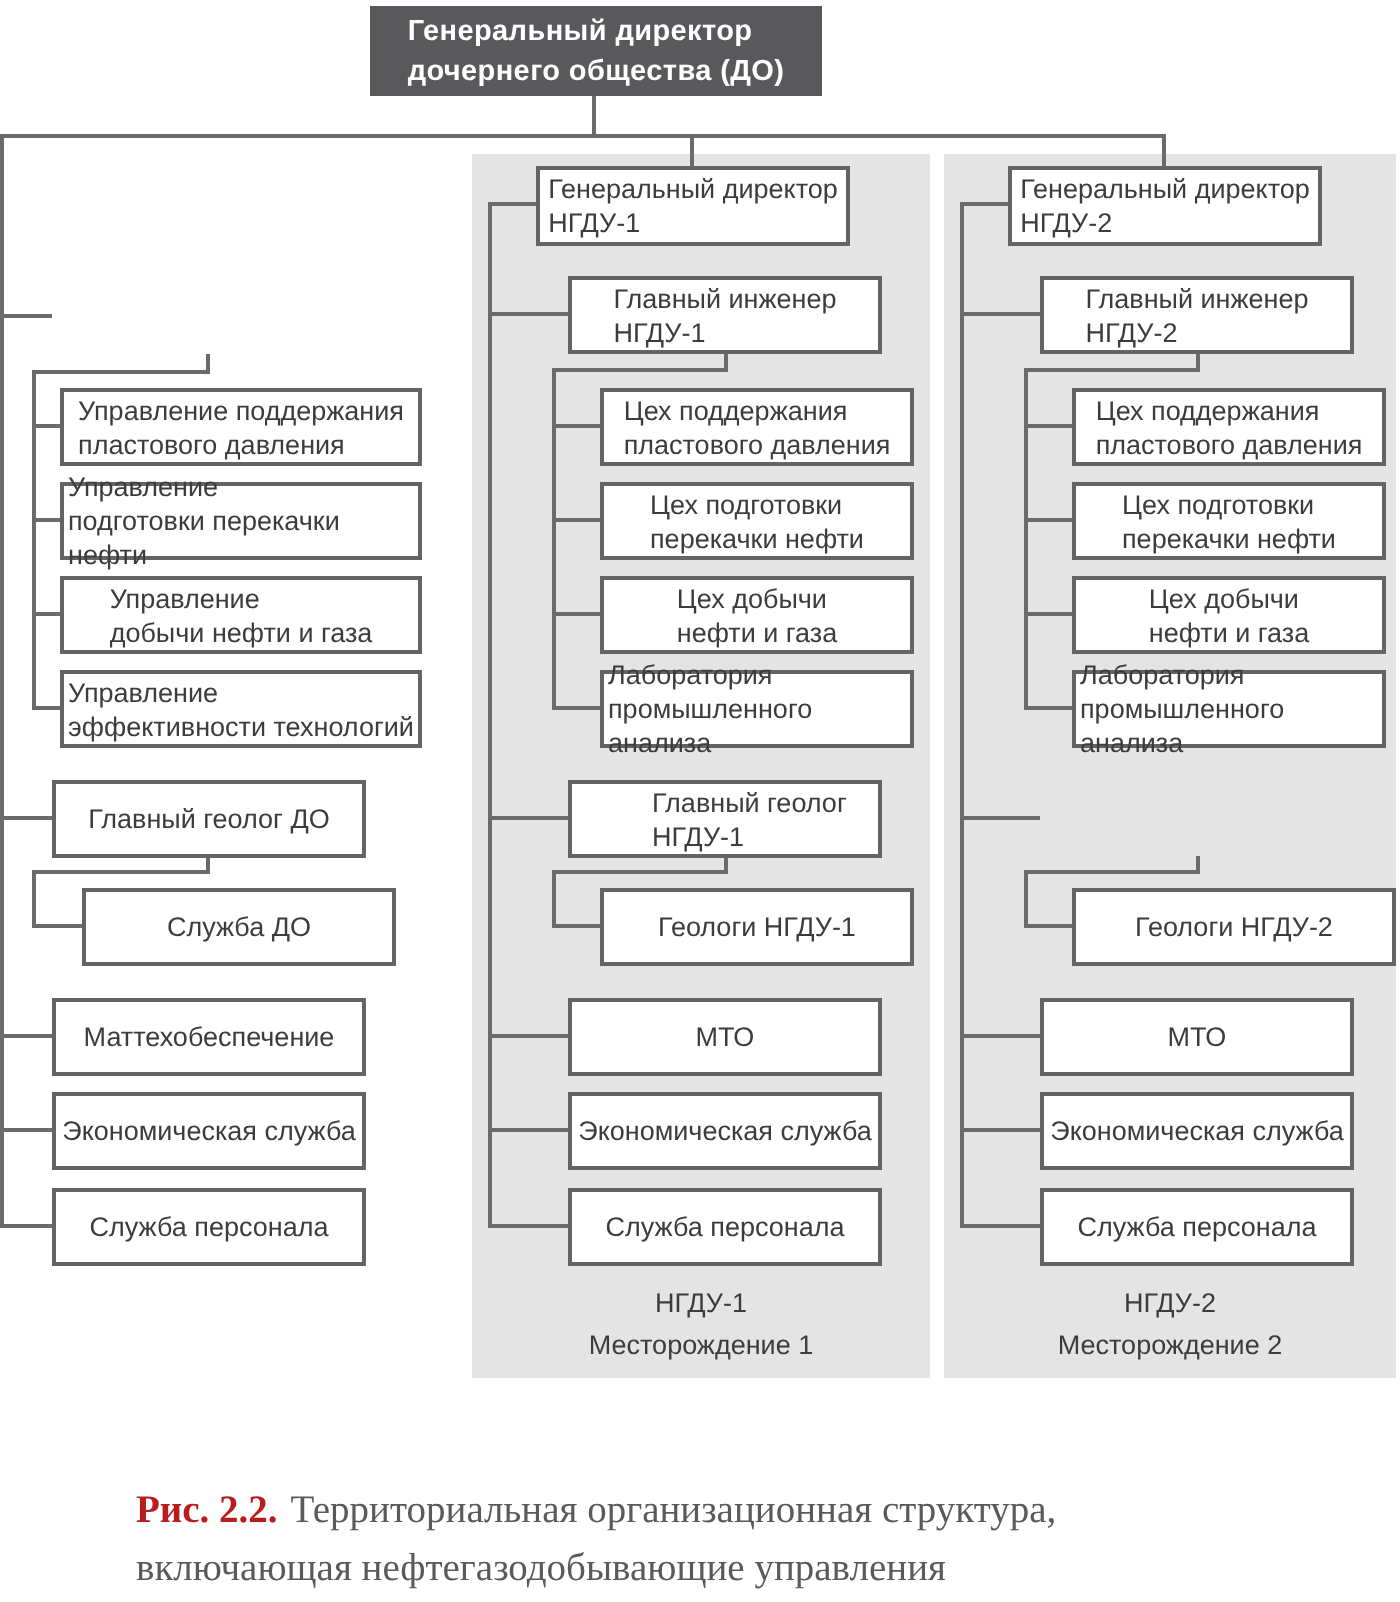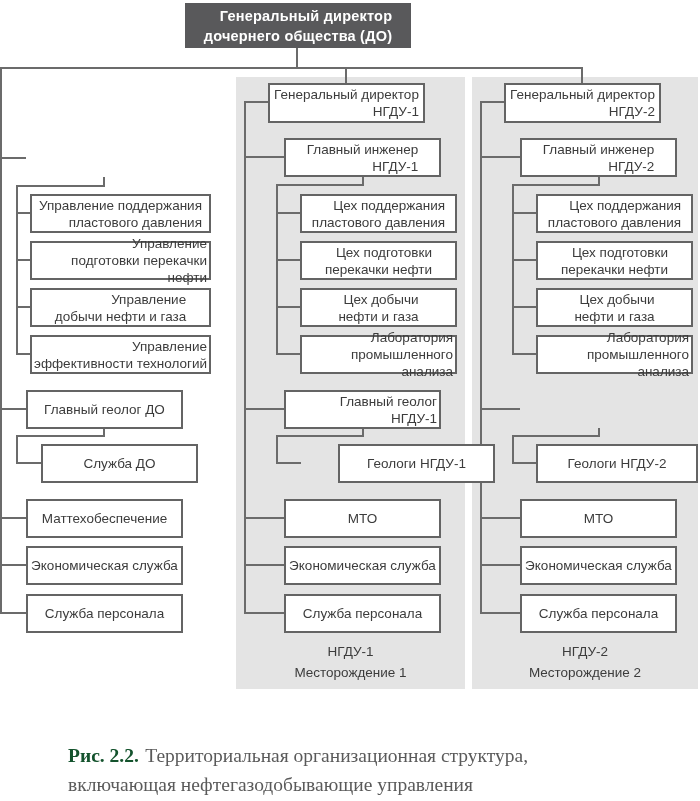--- a/index.html
+++ b/index.html
@@ -5,37 +5,37 @@
   html,body{margin:0;padding:0;background:#ffffff;}
   #canvas{
     position:relative;width:700px;height:801px;background:#ffffff;overflow:hidden;
     font-family:"Liberation Sans","DejaVu Sans",sans-serif;
   }
   .panel{position:absolute;background:#e4e4e4;}
   .line{position:absolute;background:#6b6b6b;}
   .box{
     position:absolute;background:#ffffff;border:2px solid #646464;
     display:flex;align-items:center;justify-content:center;
-    text-align:right;font-size:13.5px;line-height:17px;color:#3c3c3c;
+    text-align:left;font-size:13.5px;line-height:17px;color:#3c3c3c;
     white-space:pre-line;box-sizing:border-box;padding:1px 2px;
   }
   .box.dark{
     background:#59595b;border:none;color:#ffffff;
     font-weight:700;font-size:14.5px;line-height:20px;letter-spacing:.2px;
   }
   .panel-cap{
     position:absolute;text-align:center;font-size:13.5px;line-height:21px;
     color:#3c3c3c;white-space:pre-line;font-weight:400;
   }
   .figcap{
     position:absolute;left:68px;top:712px;width:600px;
     font-family:"Liberation Serif","DejaVu Serif",serif;
     font-size:19.5px;line-height:29px;color:#5a5a5a;white-space:pre-line;
   }
-  .figcap .lbl{font-weight:700;color:#14532d;margin-right:.33em;white-space:normal;}
+  .figcap .lbl{font-weight:700;color:#b91c1c;margin-right:.33em;white-space:normal;}
 </style>
 </head>
 <body>
 
 <div id="canvas">
 
   <div class="panel" style="left:236px;top:77px;width:229px;height:612px;"></div>
   <div class="panel" style="left:472px;top:77px;width:226px;height:612px;"></div>
 
   <div class="line" style="left:296px;top:47px;width:2px;height:21px;"></div>
@@ -122,21 +122,21 @@
 НГДУ-1</div>
   <div class="box" style="left:300px;top:194px;width:157px;height:39px;">Цех поддержания
 пластового давления</div>
   <div class="box" style="left:300px;top:241px;width:157px;height:39px;">Цех подготовки
 перекачки нефти</div>
   <div class="box" style="left:300px;top:288px;width:157px;height:39px;">Цех добычи
 нефти и газа</div>
   <div class="box" style="left:300px;top:335px;width:157px;height:39px;">Лаборатория
 промышленного анализа</div>
   <div class="box" style="left:284px;top:390px;width:157px;height:39px;padding-left:40px;">Главный геолог НГДУ-1</div>
-  <div class="box" style="left:300px;top:444px;width:157px;height:39px;margin-left:38px;">Геологи НГДУ-1</div>
+  <div class="box" style="left:300px;top:444px;width:157px;height:39px;">Геологи НГДУ-1</div>
   <div class="box" style="left:284px;top:499px;width:157px;height:39px;">МТО</div>
   <div class="box" style="left:284px;top:546px;width:157px;height:39px;">Экономическая служба</div>
   <div class="box" style="left:284px;top:594px;width:157px;height:39px;">Служба персонала</div>
   <div class="panel-cap" style="left:236px;top:641px;width:229px;">НГДУ-1
 Месторождение 1</div>
 
   <div class="box" style="left:504px;top:83px;width:157px;height:40px;">Генеральный директор
 НГДУ-2</div>
   <div class="box" style="left:520px;top:138px;width:157px;height:39px;">Главный инженер
 НГДУ-2</div>

